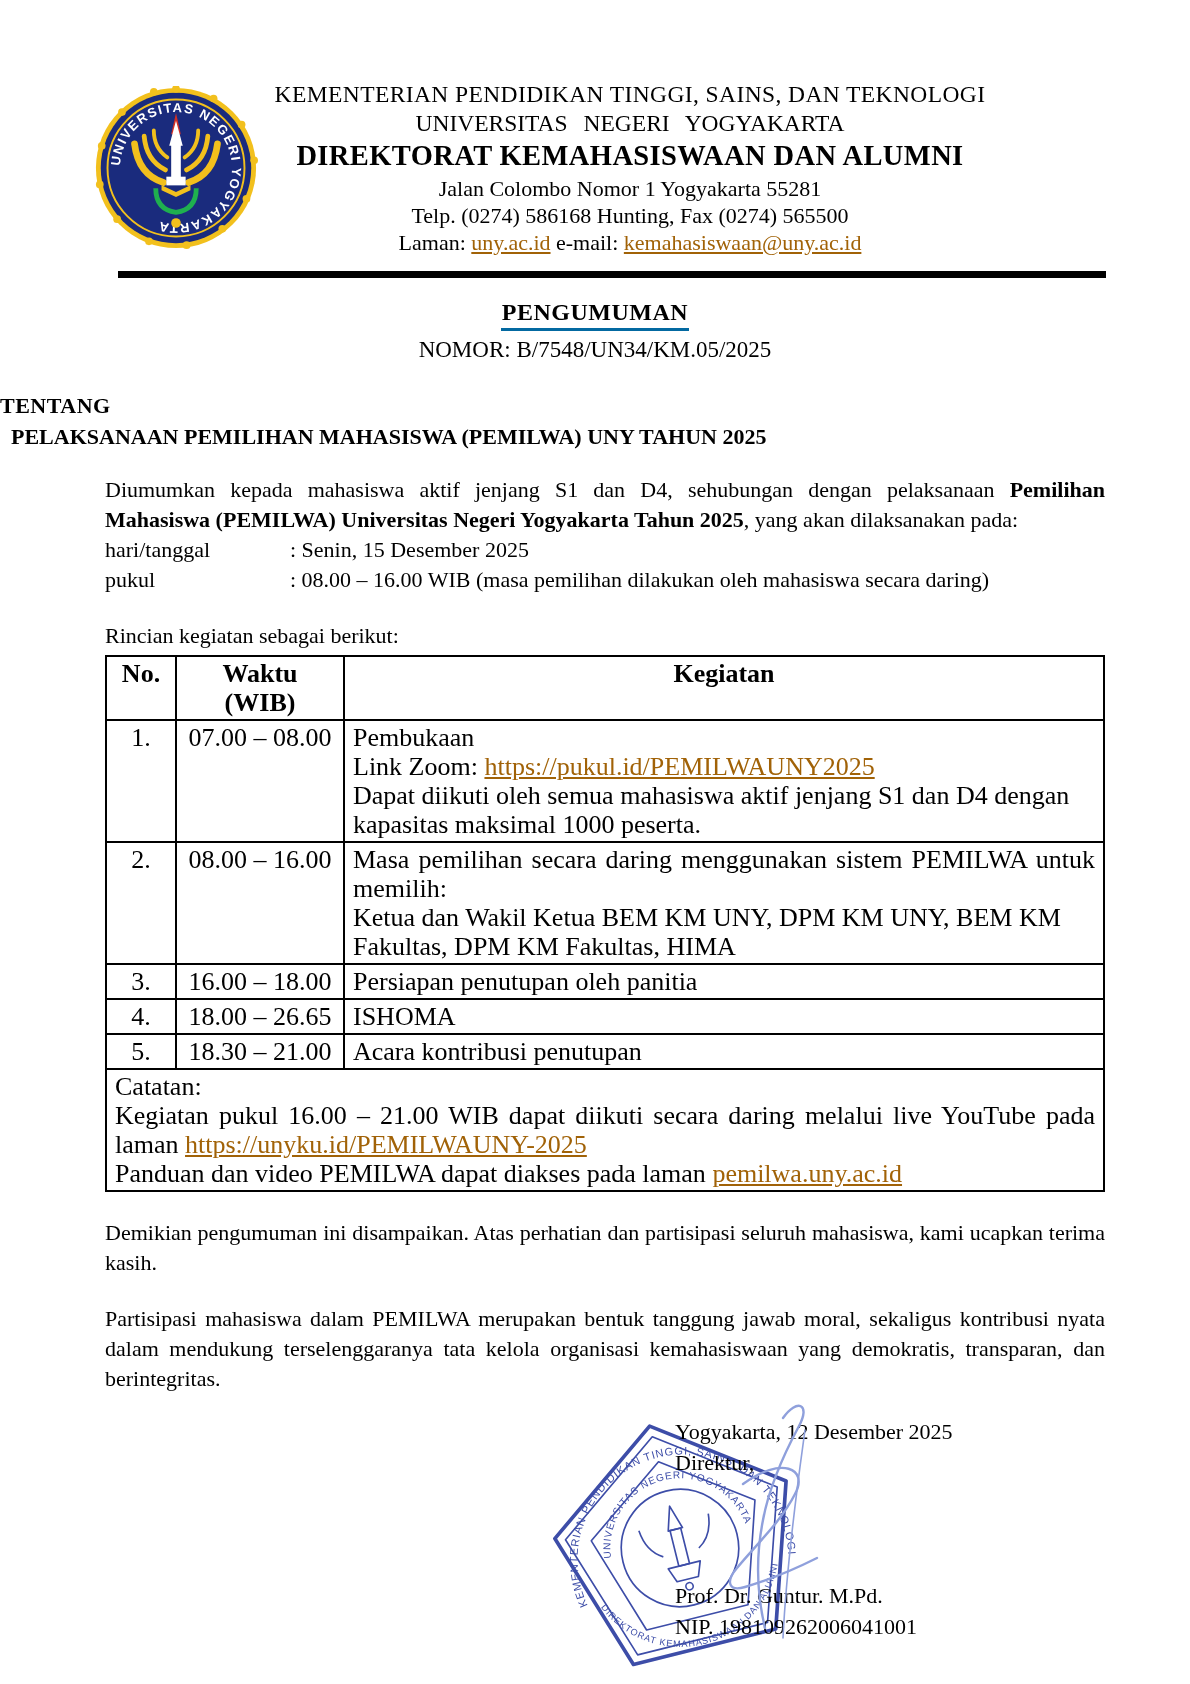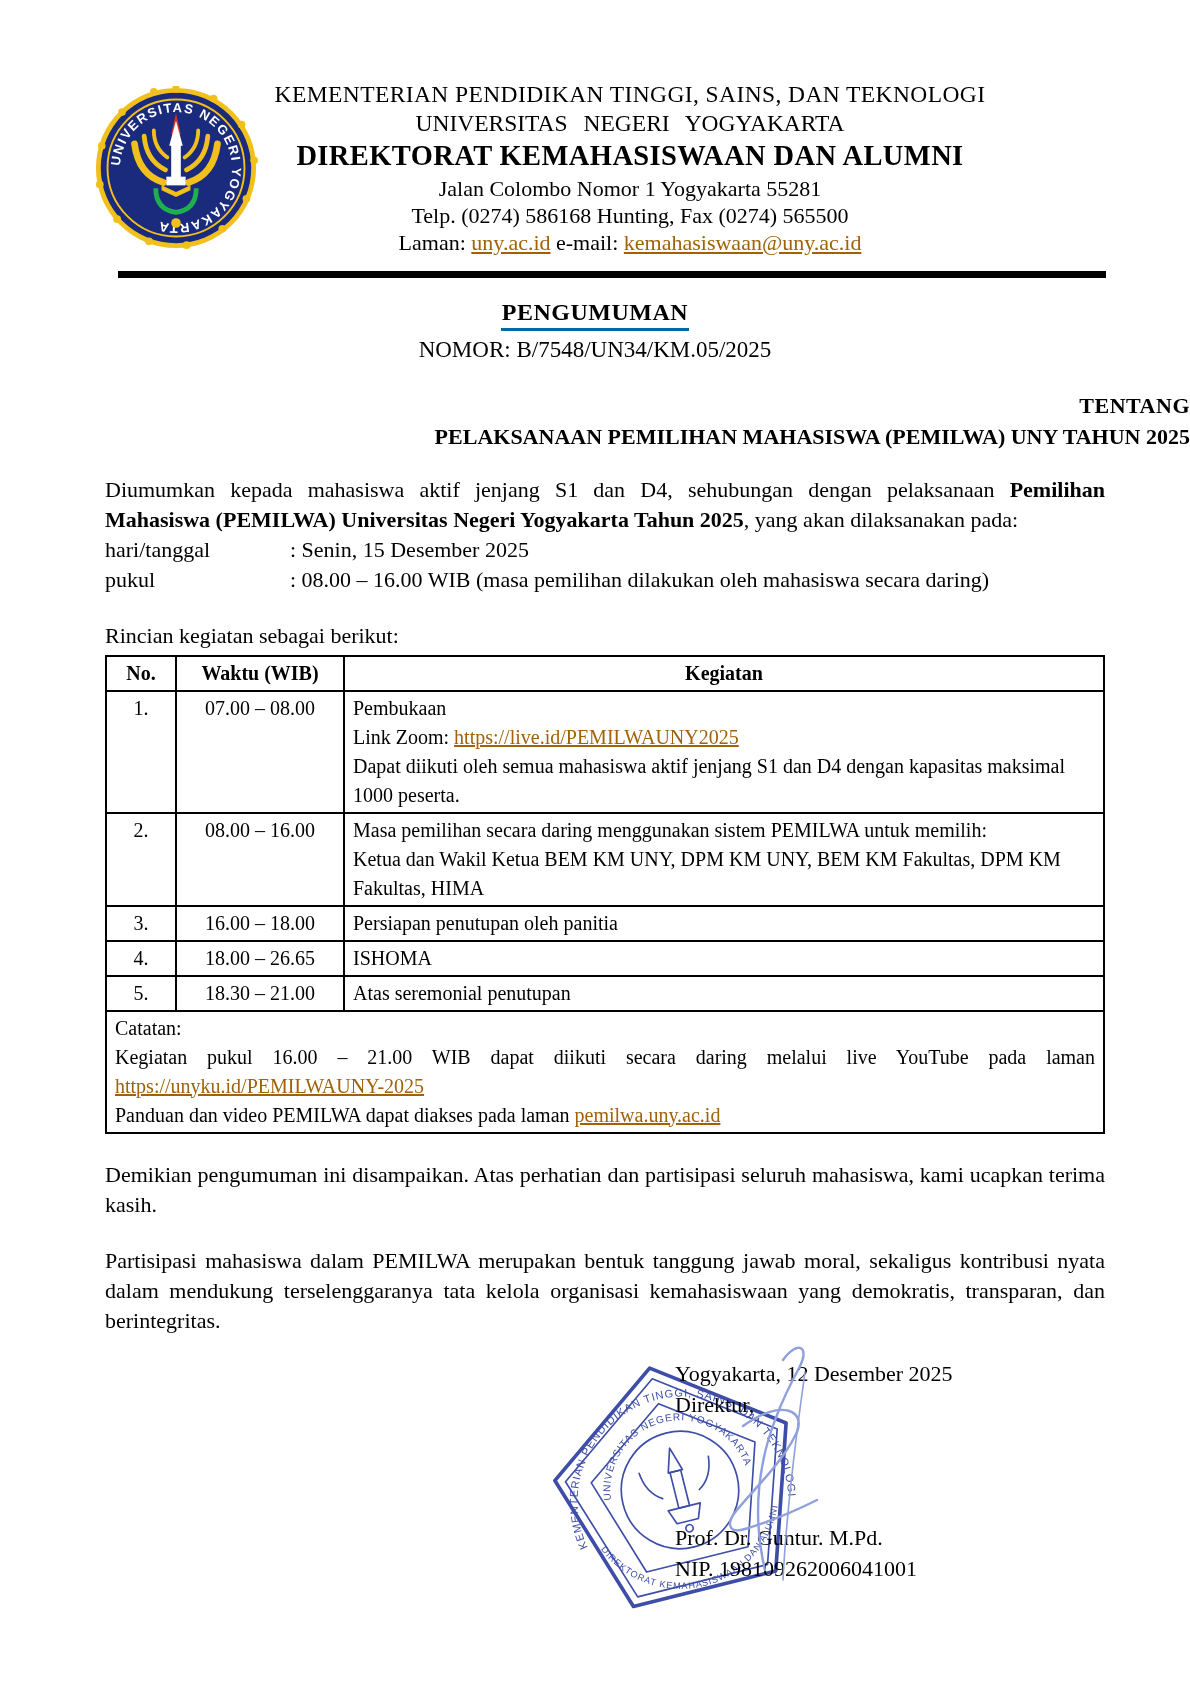--- a/index.html
+++ b/index.html
@@ -19,35 +19,35 @@
   .lh-univ{font-size:23.5px;word-spacing:10px;}
   .lh-dir{font-size:28.5px;font-weight:bold;letter-spacing:.4px;margin:2px 0;}
   .lh-addr,.lh-phone,.lh-links{font-size:22px;}
   a.doclink{color:#a16207;text-decoration:underline;cursor:pointer;}
   .rule{margin:14px 0 0 118px;width:988px;height:7px;background:#000;}
   
   .title-block{text-align:center;margin-top:18px;line-height:1.35;}
   .t-heading{font-size:24px;font-weight:bold;letter-spacing:.5px;
      display:inline-block;border-bottom:3px solid #0369a1;padding:0 1px;}
   .t-number{font-size:23px;margin-top:3px;}
-  .about-block{text-align:right;margin-top:26px;line-height:1.4;}
+  .about-block{text-align:left;margin-top:26px;line-height:1.4;}
   .t-about{font-size:22px;font-weight:bold;letter-spacing:.5px;}
   .t-subject{font-size:22px;font-weight:bold;padding-left:11px;}
   
   .content{margin:0 85px 0 105px;font-size:22px;line-height:30px;}
   .intro{margin-top:22px;text-align:justify;}
   .sched{display:flex;}
   .sched-label{width:185px;flex:0 0 185px;}
   .sched-value{flex:1;}
   .caption{margin-top:26px;}
   
   table.acts{border-collapse:collapse;width:100%;margin-top:4px;}
   table.acts th,table.acts td{
     border:2px solid #000;vertical-align:top;
-    font-size:20px;line-height:29px;padding:2px 8px;
+    font-size:26px;line-height:29px;padding:2px 8px;
   }
   table.acts th{font-weight:bold;text-align:center;}
   td.c-no{width:52px;text-align:center;}
   td.c-time{width:150px;text-align:center;white-space:nowrap;}
   td.c-act p{margin:0;}
   td.c-act p.just{text-align:justify;}
   td.notes p{margin:0;}
   td.notes .just{text-align:justify;}
   
   .para{margin-top:26px;text-align:justify;}
@@ -157,21 +157,21 @@
           <tr>
         <th>No.</th>
         <th>Waktu (WIB)</th>
         <th>Kegiatan</th>
       </tr>
       <tr>
         <td class="c-no">1.</td>
         <td class="c-time">07.00 – 08.00</td>
         <td class="c-act">
           <p>Pembukaan</p>
-          <p><span>Link Zoom: </span><a class="doclink">https://live.id/PEMILWAUNY2025</a></p>
+          <p><span>Link Zoom: </span><a class="doclink">https://pukul.id/PEMILWAUNY2025</a></p>
           <p>Dapat diikuti oleh semua mahasiswa aktif jenjang S1 dan D4 dengan kapasitas maksimal 1000 peserta.</p>
         </td>
       </tr>
       <tr>
         <td class="c-no">2.</td>
         <td class="c-time">08.00 – 16.00</td>
         <td class="c-act">
           <p class="just">Masa pemilihan secara daring menggunakan sistem PEMILWA untuk memilih:</p>
           <p>Ketua dan Wakil Ketua BEM KM UNY, DPM KM UNY, BEM KM Fakultas, DPM KM Fakultas, HIMA</p>
         </td>
@@ -187,21 +187,21 @@
         <td class="c-no">4.</td>
         <td class="c-time">18.00 – 26.65</td>
         <td class="c-act">
           <p>ISHOMA</p>
         </td>
       </tr>
       <tr>
         <td class="c-no">5.</td>
         <td class="c-time">18.30 – 21.00</td>
         <td class="c-act">
-          <p>Atas seremonial penutupan</p>
+          <p>Acara kontribusi penutupan</p>
         </td>
       </tr>
       <tr>
         <td class="notes" colspan="3">
           <p>Catatan:</p>
           <p class="just"><span>Kegiatan pukul 16.00 – 21.00 WIB dapat diikuti secara daring melalui live YouTube pada laman </span><a class="doclink">https://unyku.id/PEMILWAUNY-2025</a></p>
           <p><span>Panduan dan video PEMILWA dapat diakses pada laman </span><a class="doclink">pemilwa.uny.ac.id</a></p>
         </td>
       </tr>
     </tbody>

